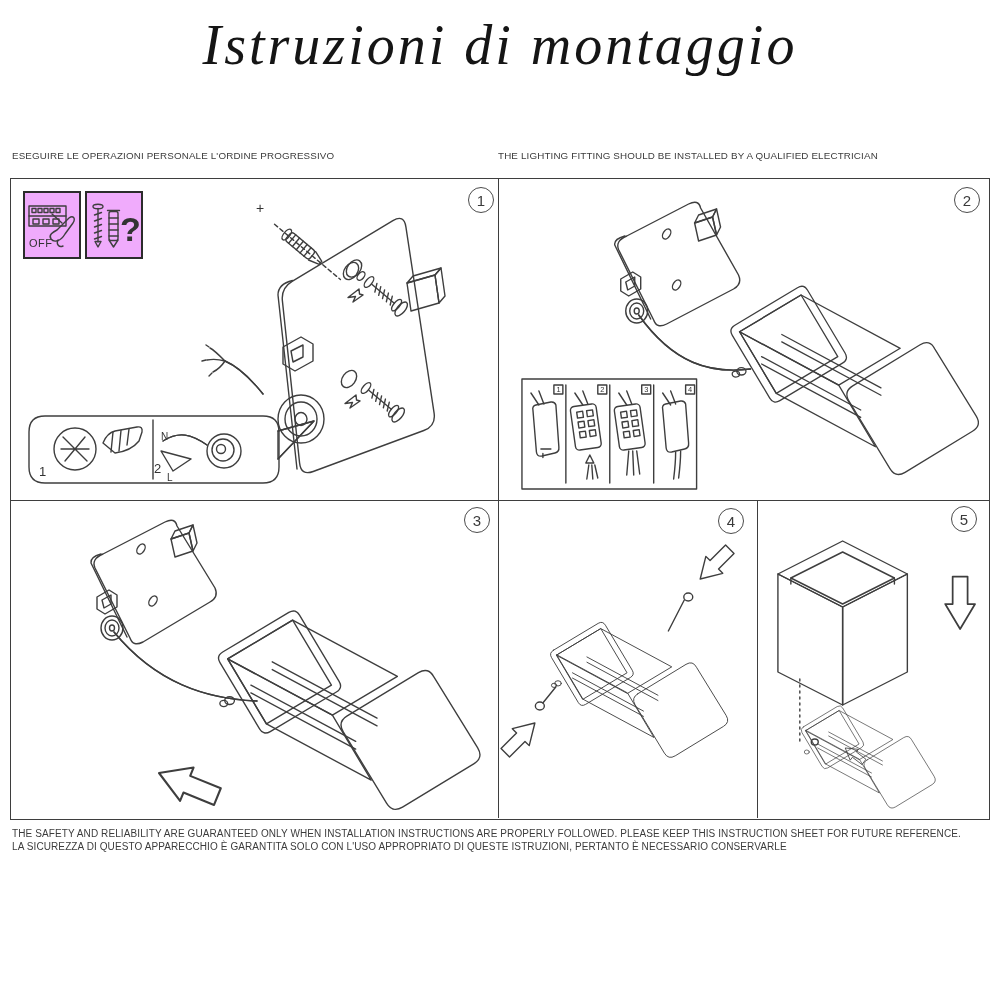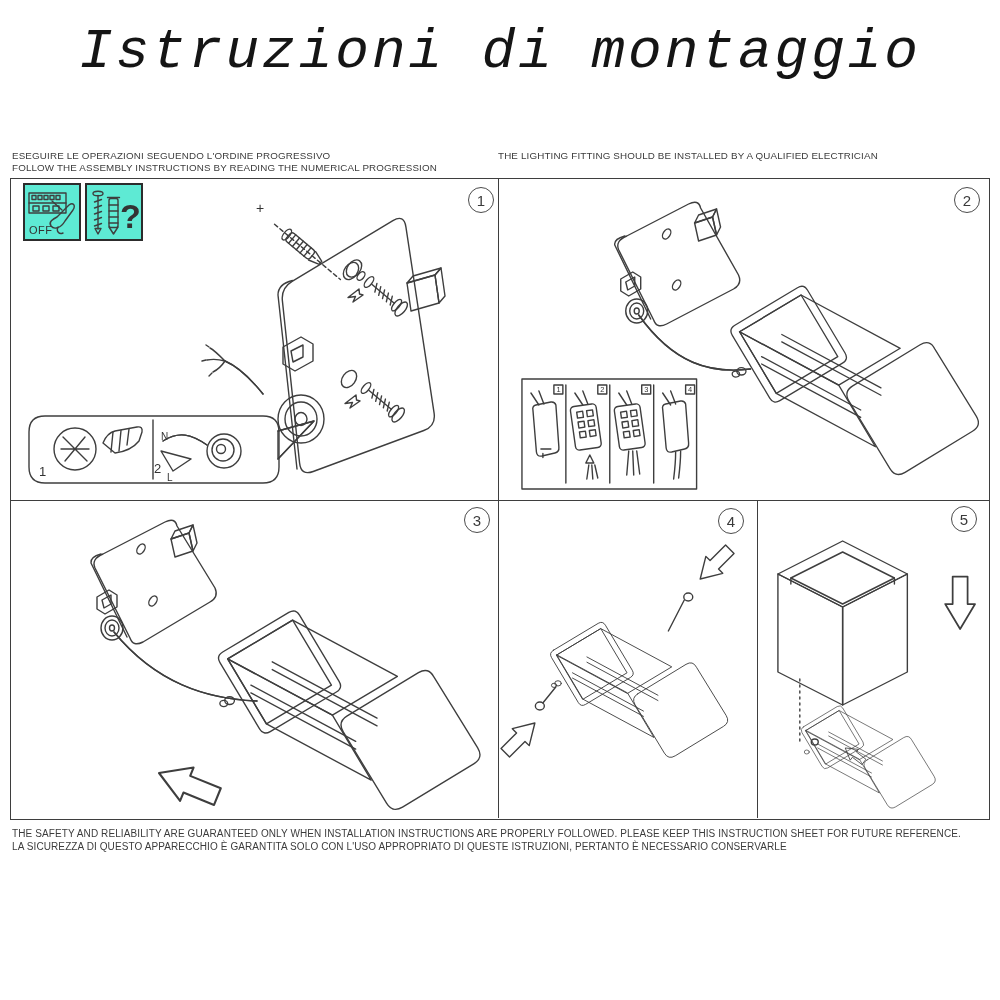--- a/index.html
+++ b/index.html
@@ -1,54 +1,53 @@
 <!DOCTYPE html>
 <html><head>
 <meta charset="utf-8">
 <style>
   html,body{margin:0;padding:0}
   body{width:1000px;height:1000px;background:#fff;position:relative;overflow:hidden;
        font-family:"Liberation Sans",sans-serif;color:#3c3c3c}
-  .title{position:absolute;top:20px;left:0;width:100%;text-align:center;margin:0;
-         font-family:Liberation Mono, monospace;font-style:italic;font-weight:400;
+  .title{position:absolute;top:13px;left:0;width:100%;text-align:center;margin:0;
+         font-family:Liberation Serif, serif;font-style:italic;font-weight:400;
          font-size:56px;color:#151515;letter-spacing:3px}
   .hdr{position:absolute;top:150px;font-size:9.8px;line-height:11.5px;letter-spacing:.15px;color:#3c3c3c}
   .hdr-left{left:12px;width:470px}
   .hdr-right{left:498px;width:494px}
   .grid{position:absolute;left:10px;top:178px;width:980px;height:642px;
         border:1.3px solid #3e3e3e;box-sizing:border-box;background:#fff}
   .row{display:flex;position:relative}
   .row-top{height:321px}
   .row-bottom{height:317px;border-top:1.3px solid #3e3e3e}
   .panel{position:relative;box-sizing:border-box;overflow:hidden}
   .p1{width:487px}.p2{width:491px;border-left:1.3px solid #3e3e3e}
   .p3{width:487px}.p4{width:259px;border-left:1.3px solid #3e3e3e}.p5{width:232px;border-left:1.3px solid #3e3e3e}
   .stepnum{position:absolute;width:24px;height:24px;border:1.4px solid #4c4c4c;border-radius:50%;
            display:flex;align-items:center;justify-content:center;background:#fff;
            font-size:15px;color:#3a3a3a;z-index:3}
   .panelsvg{position:absolute;left:0;top:0;width:100%;height:100%}
-  .iconbox{position:absolute;top:4px;width:58px;height:58px;border:2.2px solid #2c2c2c;
-           background:#5eead4;box-sizing:border-box}
+  .iconbox{position:absolute;top:12px;width:58px;height:68px;border:2.2px solid #2c2c2c;
+           background:#f0abfc;box-sizing:border-box}
   .box-off{left:12px}.box-tools{left:74px}
   .iconbox svg{position:absolute;left:0;top:0;width:100%;height:100%}
   .footer{position:absolute;left:12px;top:827px;width:976px;font-size:10px;
           line-height:13px;letter-spacing:.1px;color:#3c3c3c}
   
   svg path,svg ellipse,svg circle,svg line,svg rect,svg polyline{
       stroke:#3e3e3e;stroke-width:1.4;fill:none;stroke-linejoin:round;stroke-linecap:round}
   svg text{stroke:none;fill:#333}
 </style>
 </head>
 <body>
 
 <h1 class="title">Istruzioni di montaggio</h1>
 
 <div class="hdr hdr-left">
-  <div>ESEGUIRE LE OPERAZIONI SEGUENDO L'ORDINE PROGRESSIVO</div>
-  <div>FOLLOW THE ASSEMBLY INSTRUCTIONS BY READING THE NUMERICAL PROGRESSION</div>
+  <div>ESEGUIRE LE OPERAZIONI PERSONALE L'ORDINE PROGRESSIVO</div>
 </div>
 <div class="hdr hdr-right">
   <div>THE LIGHTING FITTING SHOULD BE INSTALLED BY A QUALIFIED ELECTRICIAN</div>
 </div>
 
 <div class="grid">
 
   <div class="row row-top">
 
     <section class="panel p1">

